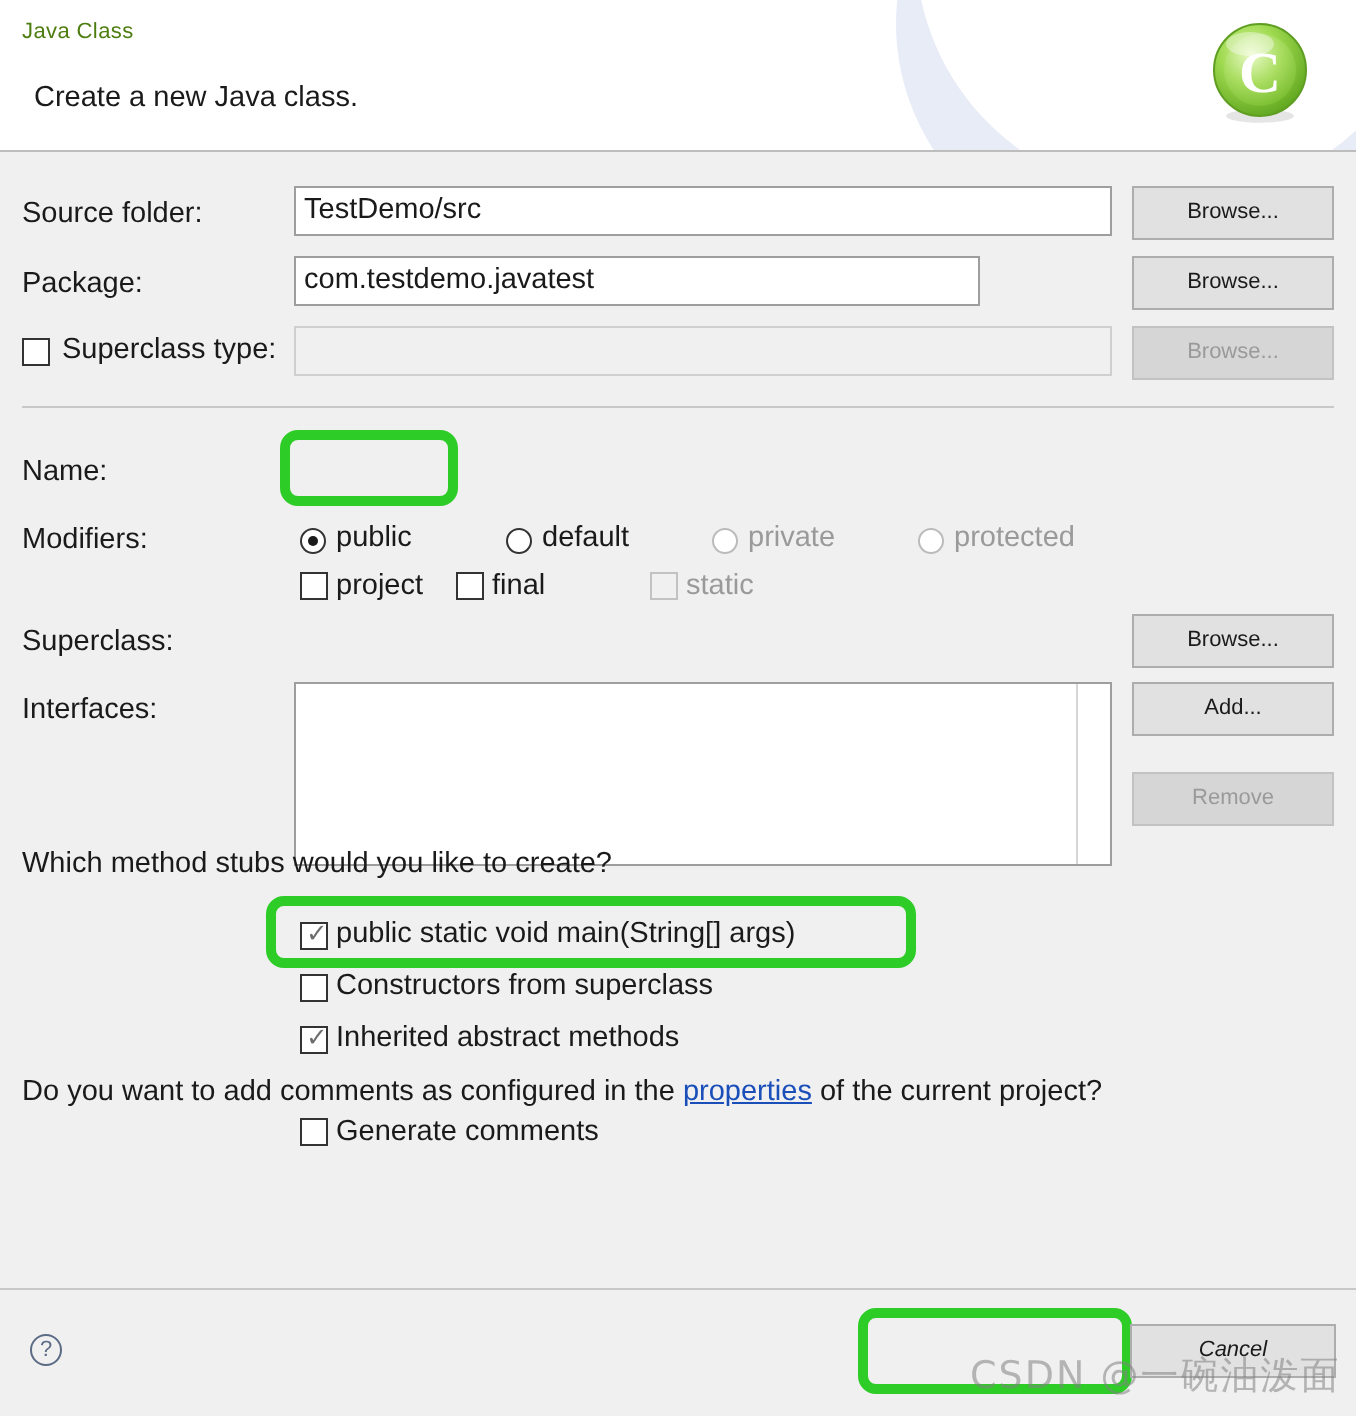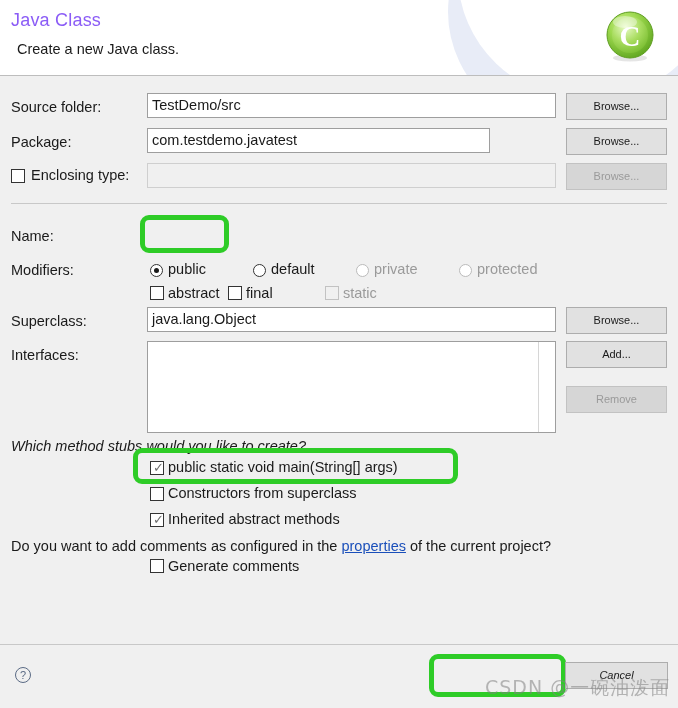--- a/index.html
+++ b/index.html
@@ -22,21 +22,21 @@
     width:300px;height:260px;border-radius:50%;
     background:#e8ecf7;
   }
   .banner-curve2{
     position:absolute;right:-40px;top:-150px;
     width:260px;height:250px;border-radius:50%;
     background:#ffffff;
   }
   .banner-title{
     position:absolute;left:11px;top:10px;
-    font-size:18px;color:#8b5cf6;letter-spacing:.2px;
+    font-size:11px;color:#4d7c0f;letter-spacing:.2px;
   }
   .banner-sub{
     position:absolute;left:17px;top:41px;
     font-size:14.5px;color:#1a1a1a;
   }
   .banner-sep{
     position:absolute;left:0;top:75px;width:678px;height:1px;
     background:#bdbdbd;
   }
   .banner-icon{
@@ -163,21 +163,21 @@
 
   <div class="lbl" style="left:11px;top:23px;">Source folder:</div>
   <div class="tfield" style="left:147px;top:17px;width:409px;">TestDemo/src</div>
   <div class="btn" style="left:566px;top:17px;width:101px;">Browse...</div>
 
   <div class="lbl" style="left:11px;top:58px;">Package:</div>
   <div class="tfield" style="left:147px;top:52px;width:343px;">com.testdemo.javatest</div>
   <div class="btn" style="left:566px;top:52px;width:101px;">Browse...</div>
 
   <div class="cbox" style="left:11px;top:93px;"></div>
-  <div class="lbl" style="left:31px;top:91px;">Enclosing type:</div>
+  <div class="lbl" style="left:31px;top:91px;">Superclass type:</div>
   <div class="tfield dis" style="left:147px;top:87px;width:409px;"></div>
   <div class="btn dis" style="left:566px;top:87px;width:101px;">Browse...</div>
 
   <div class="hsep" style="left:11px;top:127px;width:656px;"></div>
 
   <div class="lbl" style="left:11px;top:152px;">Name:</div>
   <div class="anno" style="left:140px;top:139px;width:89px;height:38px;"></div>
 
   <div class="lbl" style="left:11px;top:186px;">Modifiers:</div>
 
@@ -189,40 +189,39 @@
   <div class="radio" style="left:253px;top:188px;"></div>
   <div class="lbl" style="left:271px;top:185px;">default</div>
 
   <div class="radio dis" style="left:356px;top:188px;"></div>
   <div class="lbl dis" style="left:374px;top:185px;">private</div>
 
   <div class="radio dis" style="left:459px;top:188px;"></div>
   <div class="lbl dis" style="left:477px;top:185px;">protected</div>
 
   <div class="cbox" style="left:150px;top:210px;"></div>
-  <div class="lbl" style="left:168px;top:209px;">abstract</div>
+  <div class="lbl" style="left:168px;top:209px;">project</div>
 
   <div class="cbox" style="left:228px;top:210px;"></div>
   <div class="lbl" style="left:246px;top:209px;">final</div>
 
   <div class="cbox dis" style="left:325px;top:210px;"></div>
   <div class="lbl dis" style="left:343px;top:209px;">static</div>
 
   <div class="lbl" style="left:11px;top:237px;">Superclass:</div>
-  <div class="tfield" style="left:147px;top:231px;width:409px;">java.lang.Object</div>
   <div class="btn" style="left:566px;top:231px;width:101px;">Browse...</div>
 
   <div class="lbl" style="left:11px;top:271px;">Interfaces:</div>
   <div class="listbox" style="left:147px;top:265px;width:409px;height:92px;">
     <div class="sbar"></div>
   </div>
   <div class="btn" style="left:566px;top:265px;width:101px;">Add...</div>
   <div class="btn dis" style="left:566px;top:310px;width:101px;">Remove</div>
 
-  <div class="lbl" style="left:11px;top:362px;font-style:italic;">Which method stubs would you like to create?</div>
+  <div class="lbl" style="left:11px;top:348px;">Which method stubs would you like to create?</div>
 
   <div class="cbox" style="left:150px;top:385px;">
     <span class="tick">✓</span>
   </div>
   <div class="lbl" style="left:168px;top:383px;">public static void main(String[] args)</div>
   <div class="anno" style="left:133px;top:372px;width:325px;height:36px;"></div>
 
   <div class="cbox" style="left:150px;top:411px;"></div>
   <div class="lbl" style="left:168px;top:409px;">Constructors from superclass</div>
 

